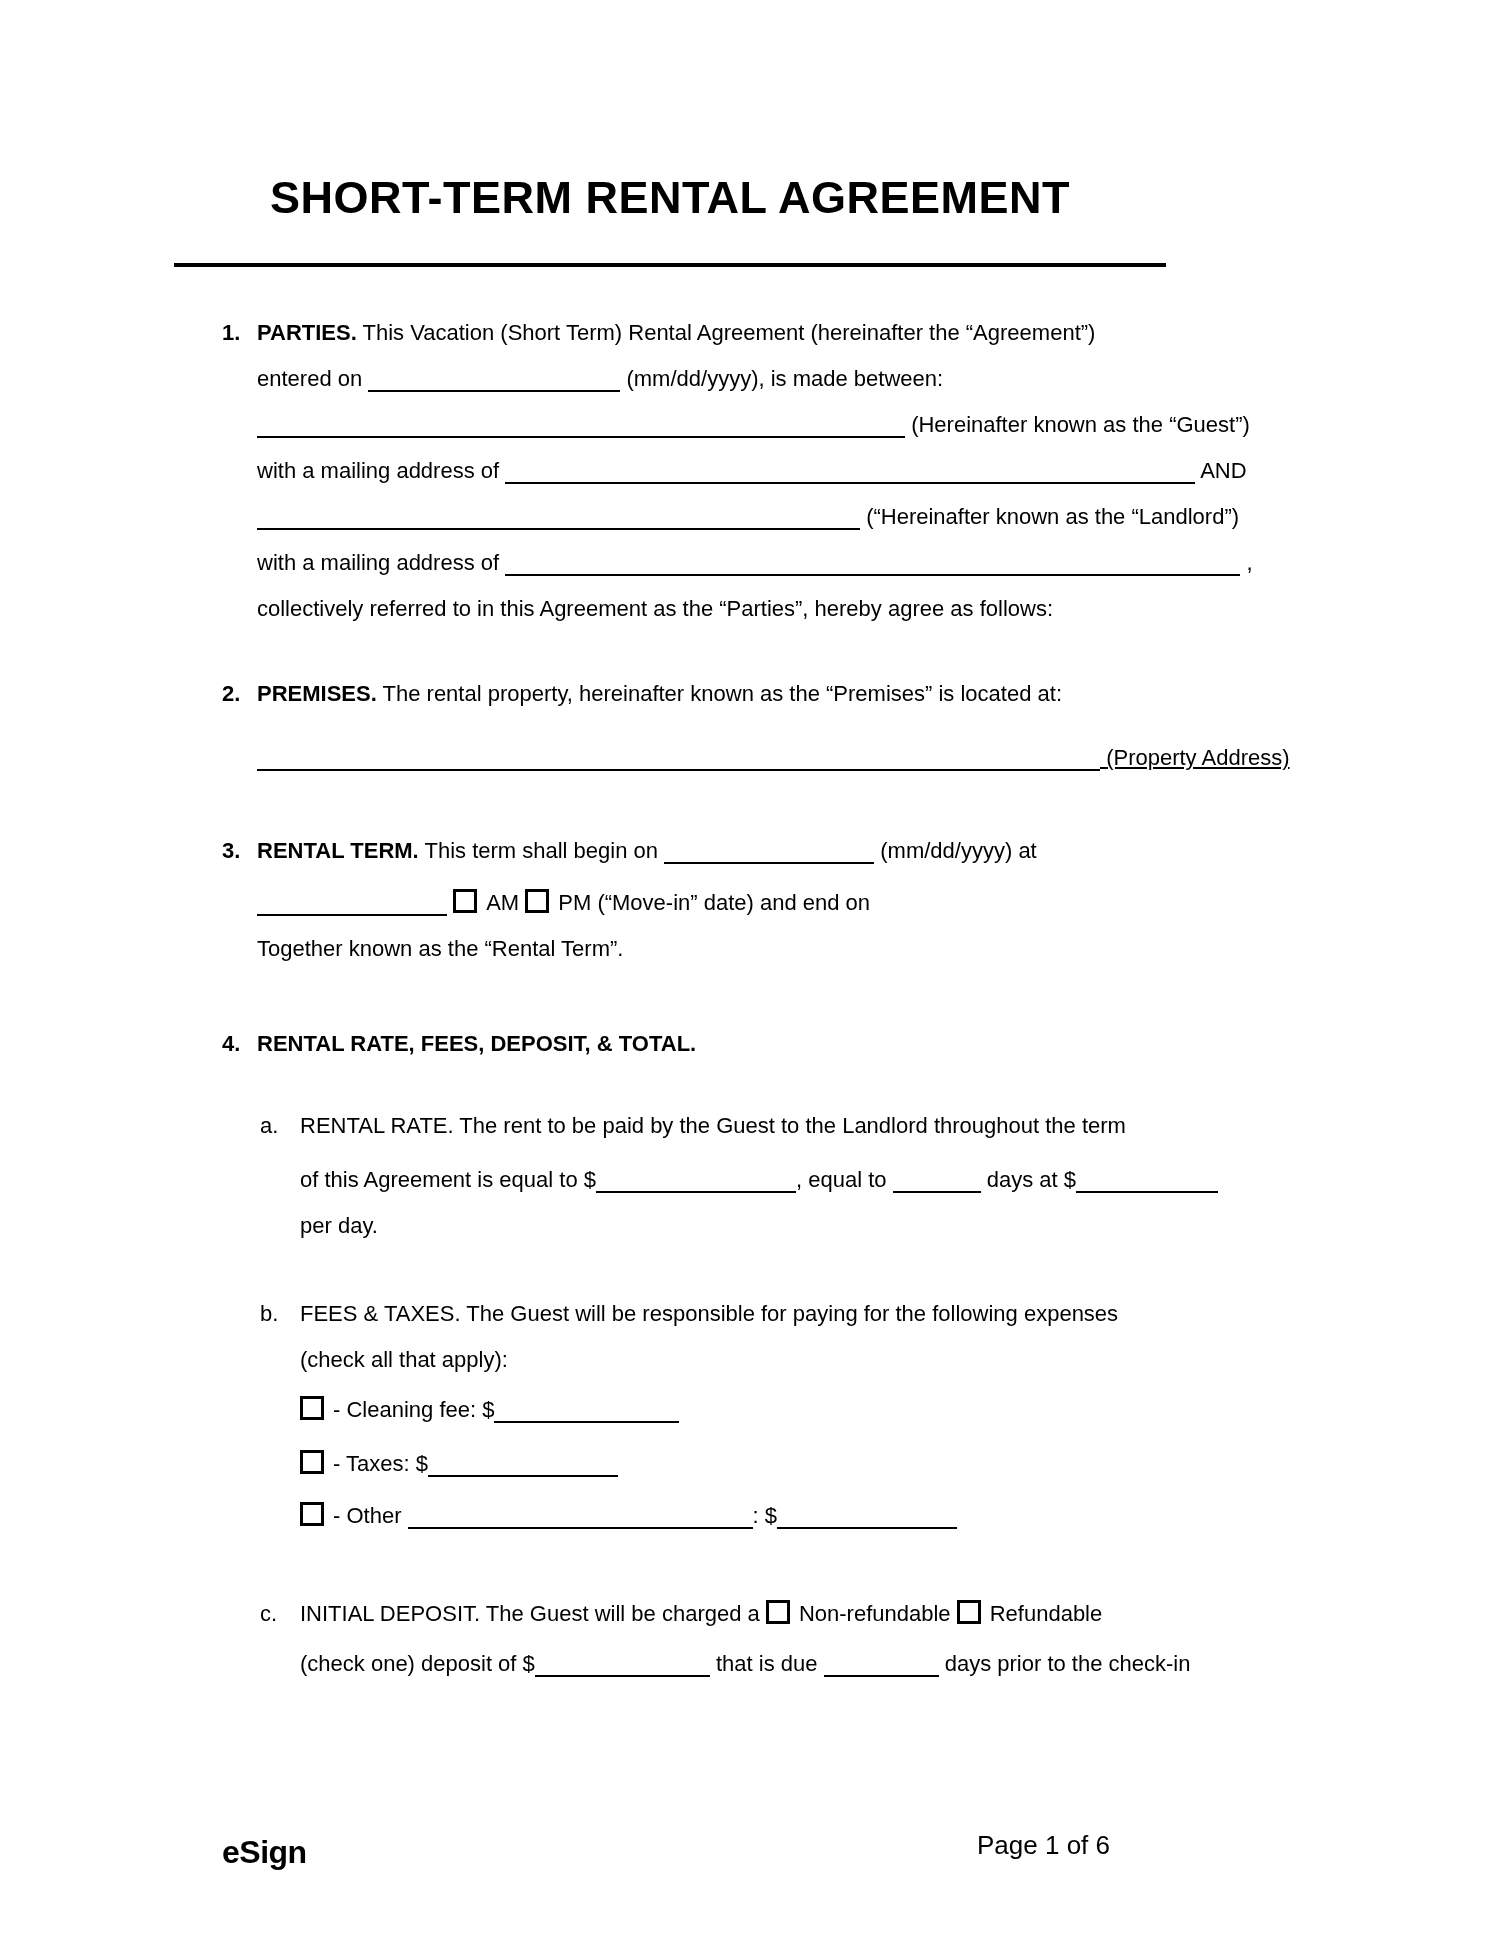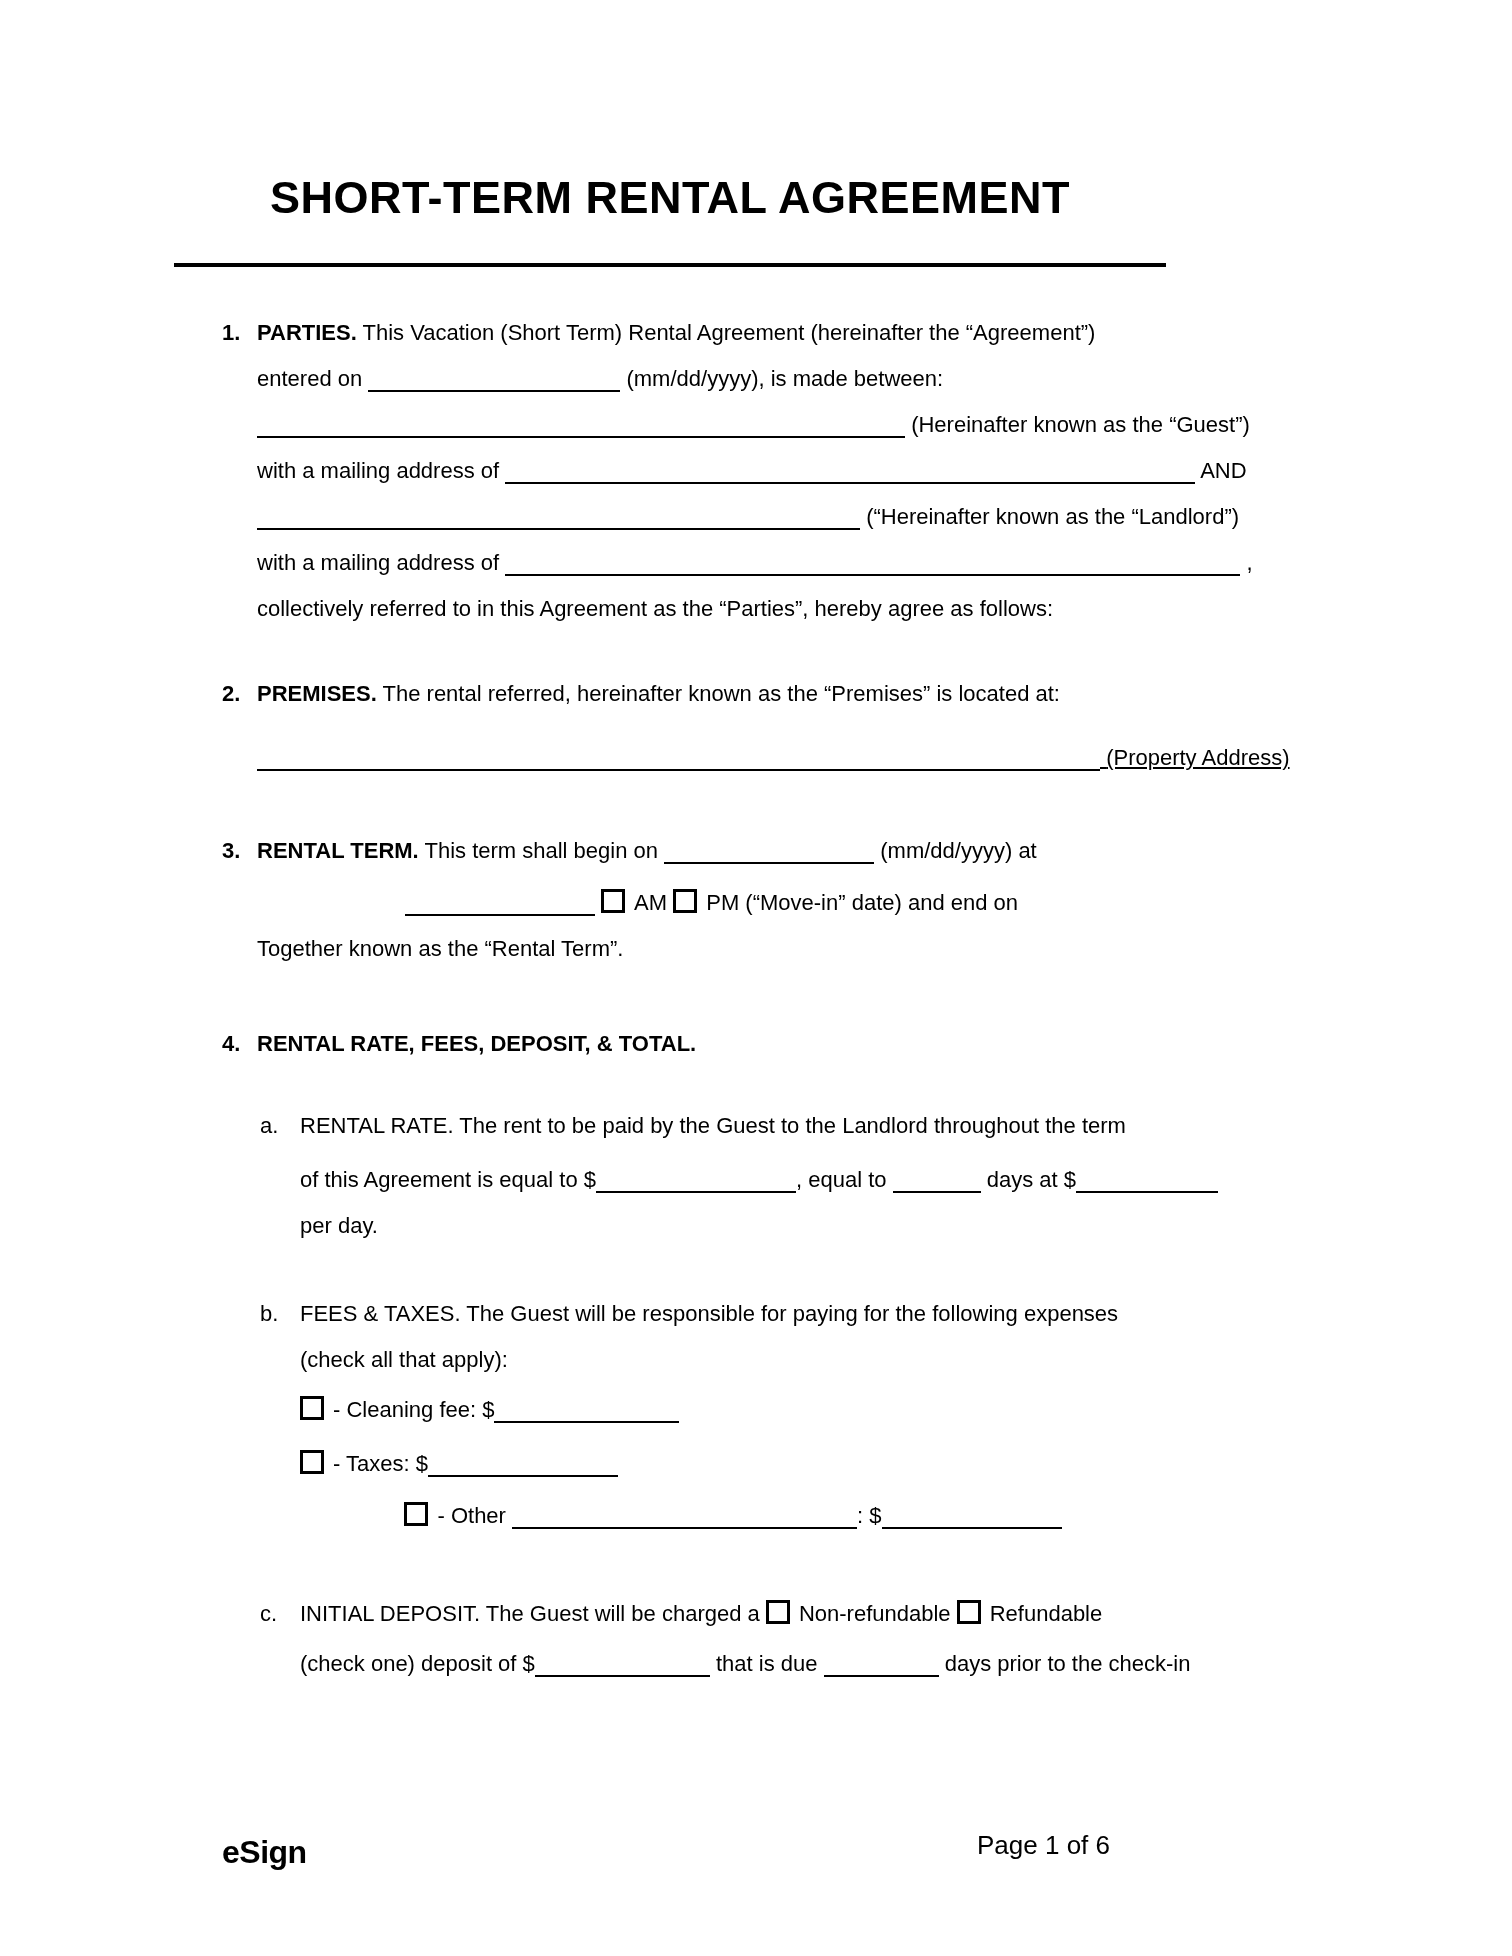--- a/index.html
+++ b/index.html
@@ -44,21 +44,21 @@
     vertical-align:-6px;
   }
   .cb {
     display:inline-block;
     width:18px; height:18px;
     border:3px solid #000;
     vertical-align:-3px;
     margin-right:9px;
     background:#fff;
   }
-  .mt4 { margin-top:4px; } .mt6 { margin-top:6px;text-align:center; } .mt8 { margin-top:8px; }
+  .mt4 { margin-top:4px; } .mt6 { margin-top:6px; } .mt8 { margin-top:8px; }
   .mt18 { margin-top:18px;text-decoration:underline; }
   .g43 { margin-top:43px; } .g39 { margin-top:39px; } .g47 { margin-top:47px; }
   .g49 { margin-top:49px; } .g36 { margin-top:36px; } .g42 { margin-top:42px; }
   .g52 { margin-top:52px; }
   .footer-brand {
     position:absolute; left:222px; top:1826px;
     font-size:32px; font-weight:bold; letter-spacing:-0.5px;margin-top:8px;
   }
   .footer-page {
     position:absolute; right:230px; top:1830px;
@@ -81,21 +81,21 @@
       <div class="line"><span>entered on</span> <span class="bl" style="width:252px"></span> <span>(mm/dd/yyyy), is made between:</span></div>
       <div class="line"><span class="bl" style="width:648px"></span> <span>(Hereinafter known as the “Guest”)</span></div>
       <div class="line"><span>with a mailing address of</span> <span class="bl" style="width:690px"></span> <span>AND</span></div>
       <div class="line"><span class="bl" style="width:603px"></span> <span>(“Hereinafter known as the “Landlord”)</span></div>
       <div class="line"><span>with a mailing address of</span> <span class="bl" style="width:735px"></span> <span>,</span></div>
       <div class="line"><span>collectively referred to in this Agreement as the “Parties”, hereby agree as follows:</span></div>
     </div>
 
     <div class="sec g39">
       <span class="sec-num">2.</span>
-      <div class="line"><span class="bh">PREMISES.</span> <span>The rental referred, hereinafter known as the “Premises” is located at:</span></div>
+      <div class="line"><span class="bh">PREMISES.</span> <span>The rental property, hereinafter known as the “Premises” is located at:</span></div>
       <div class="line mt18"><span class="bl" style="width:843px"></span> <span>(Property Address)</span></div>
     </div>
 
     <div class="sec g47">
       <span class="sec-num">3.</span>
       <div class="line"><span class="bh">RENTAL TERM.</span> <span>This term shall begin on</span> <span class="bl" style="width:210px"></span> <span>(mm/dd/yyyy) at</span></div>
       <div class="line mt6"><span class="bl" style="width:190px"></span> <span class="cb"></span><span>AM</span> <span class="cb"></span><span>PM</span> <span>(“Move-in” date) and end on</span></div>
       <div class="line"><span>Together known as the “Rental Term”.</span></div>
     </div>
 

